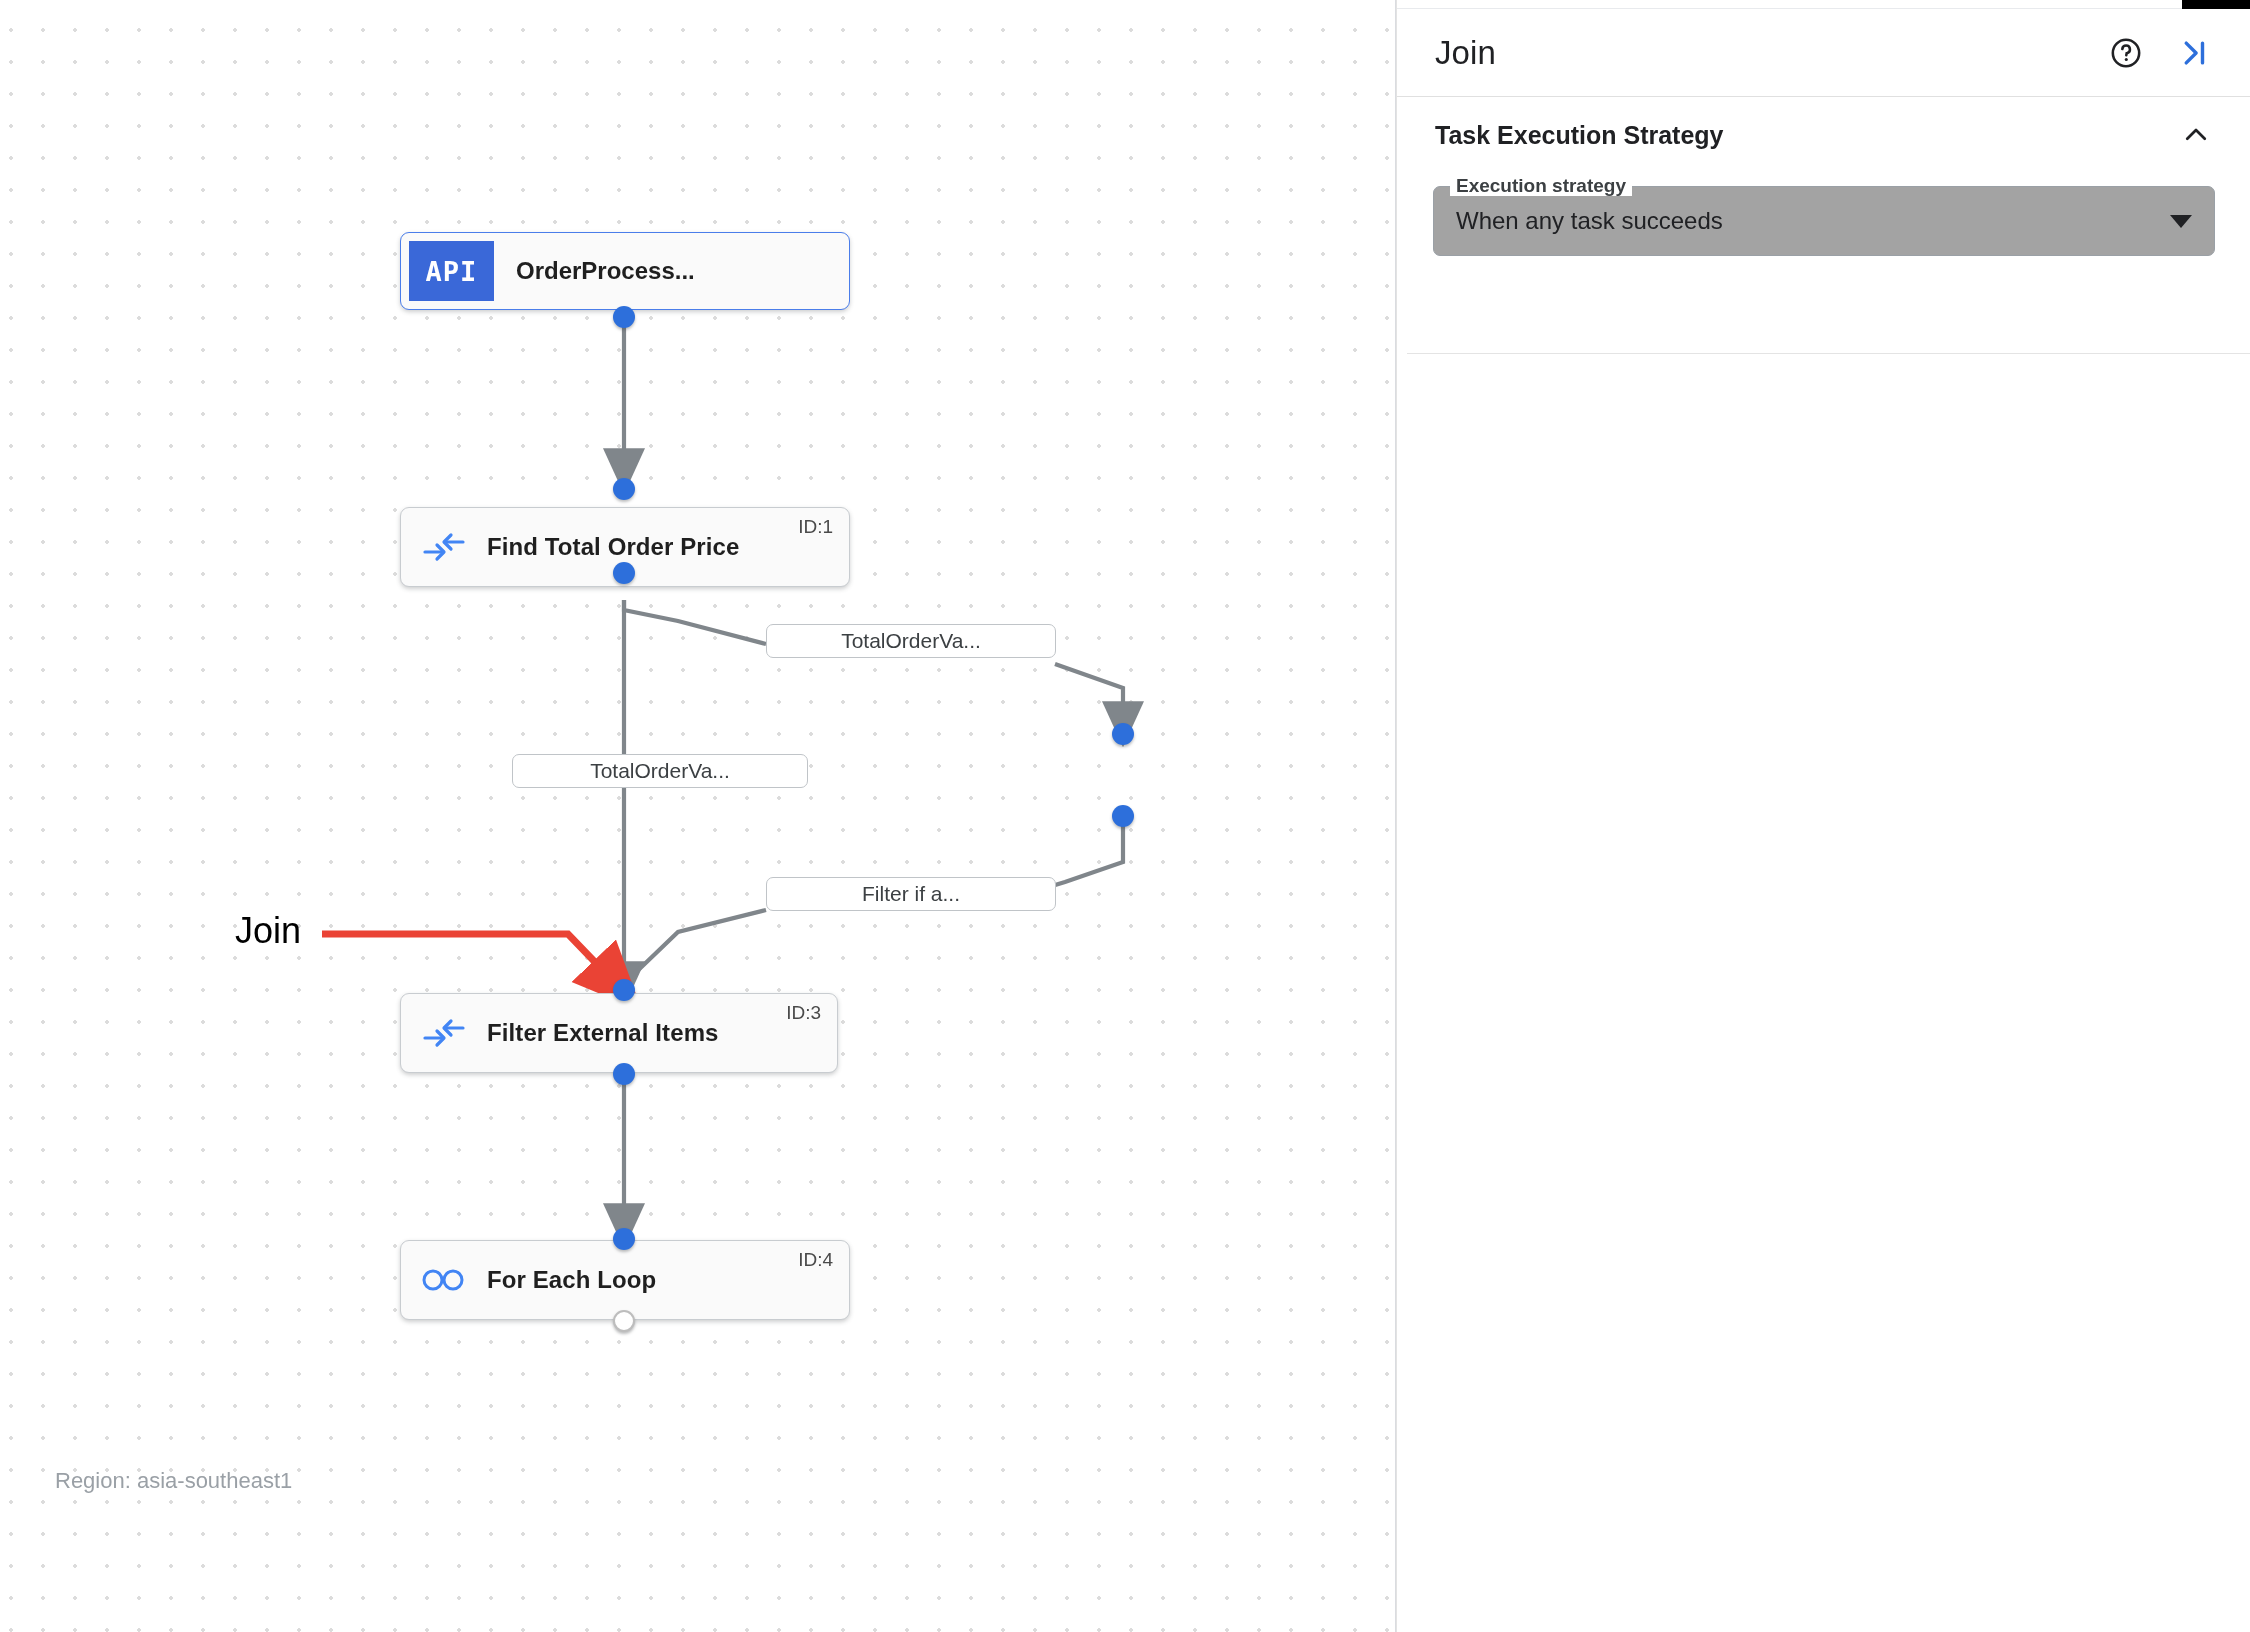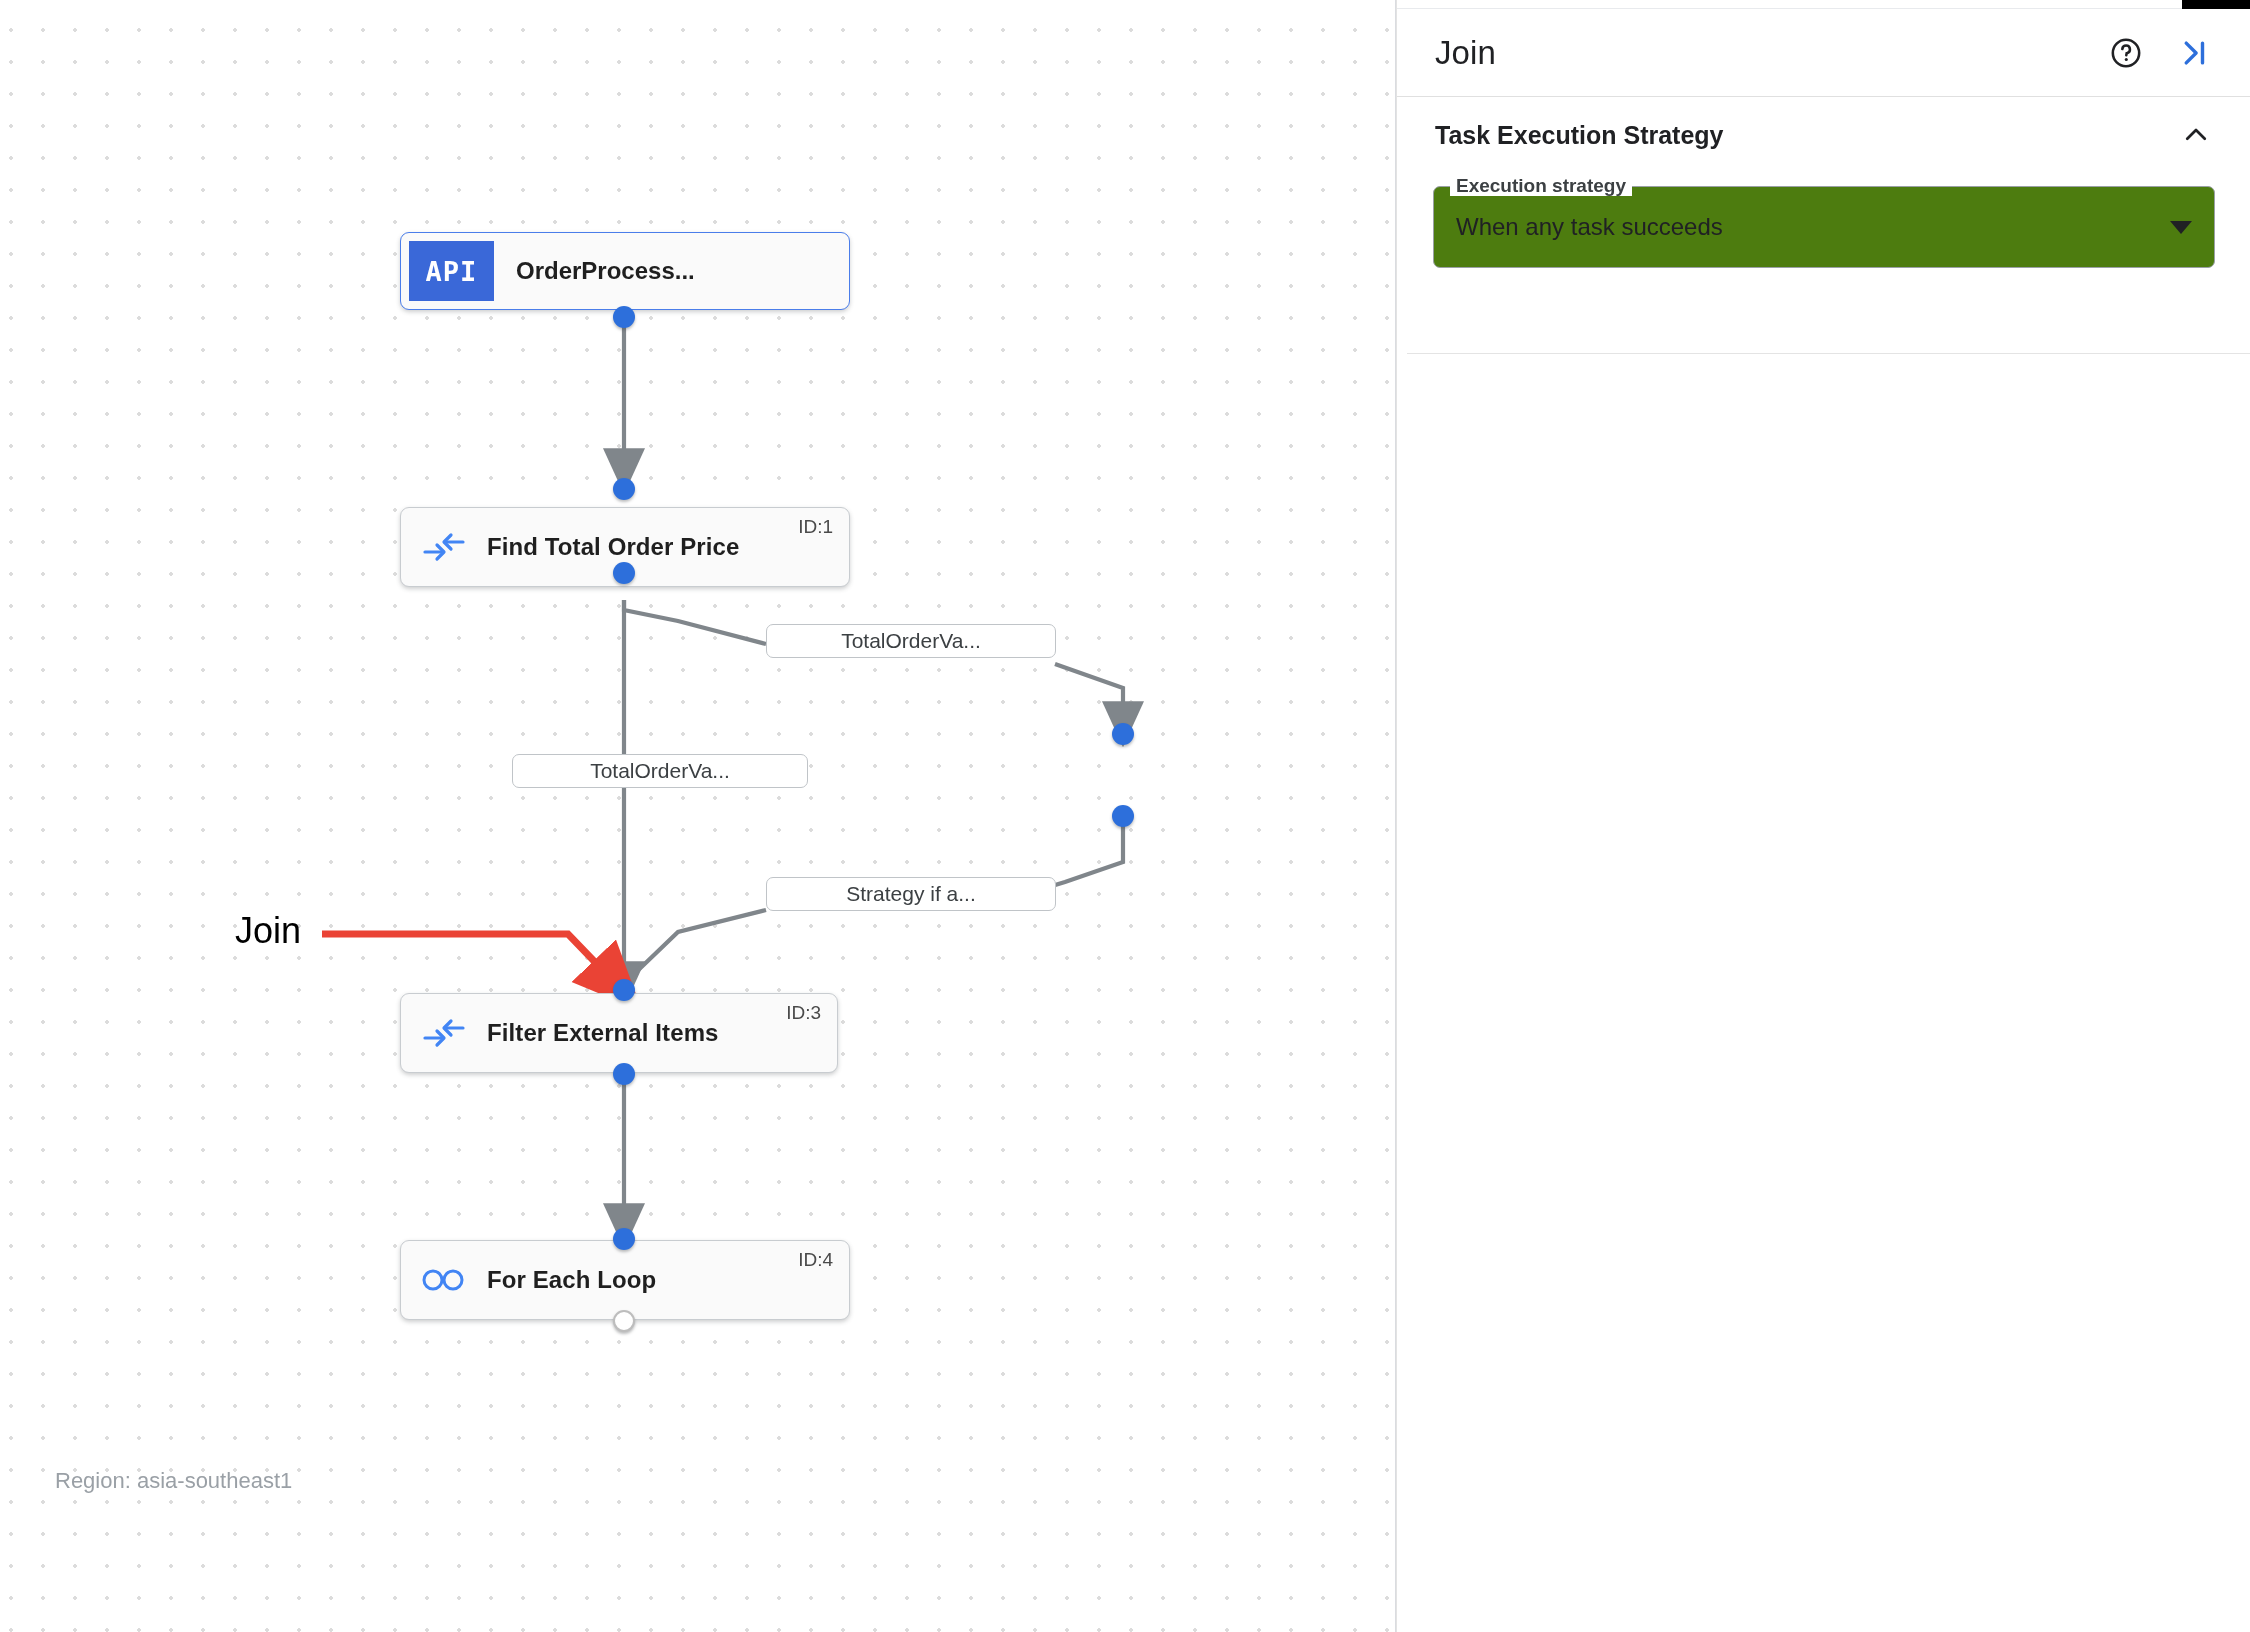--- a/index.html
+++ b/index.html
@@ -232,29 +232,29 @@
     margin-left: auto;
     width: 34px; height: 34px;
     display: flex; align-items: center; justify-content: center;
     cursor: pointer;
   }
   .field-wrap {
     padding: 14px 36px 0 36px;
   }
   .mat-field {
     position: relative;
-    height: 82px;
+    height: 70px;
     border: 1px solid #9aa0a6;
     border-radius: 7px;
     box-sizing: border-box;
     display: flex;
     align-items: center;
     padding: 0 22px;
     cursor: pointer;
-    background: #4d7c0f;
+    background: #a3a3a3;
   }
   .mat-field-notch {
     position: absolute;
     left: 16px;
     top: -11px;
     background: #ffffff;
     padding: 0 6px;
     font-size: 19px;
     color: #3c4043;
     font-weight: bold;
@@ -363,21 +363,21 @@
         </svg>
       </div>
       <div class="node-title">For Each Loop</div>
       <div class="node-id">ID:4</div>
     </div>
     <div class="handle" style="left:613px; top:1228px;"></div>
     <div class="handle hollow" style="left:613px; top:1310px;"></div>
 
     <div class="edge-label" style="left:766px; top:624px; width:290px;">TotalOrderVa...</div>
     <div class="edge-label" style="left:512px; top:754px; width:296px;">TotalOrderVa...</div>
-    <div class="edge-label" style="left:766px; top:877px; width:290px;">Strategy if a...</div>
+    <div class="edge-label" style="left:766px; top:877px; width:290px;">Filter if a...</div>
 
     <div class="annotation-text" style="left:235px; top:910px;">Join</div>
 
     <div class="region-label">Region: asia-southeast1</div>
   </div>
 
   <div id="canvas-divider"></div>
 
   <div id="panel">
     <div id="panel-topline"></div>

